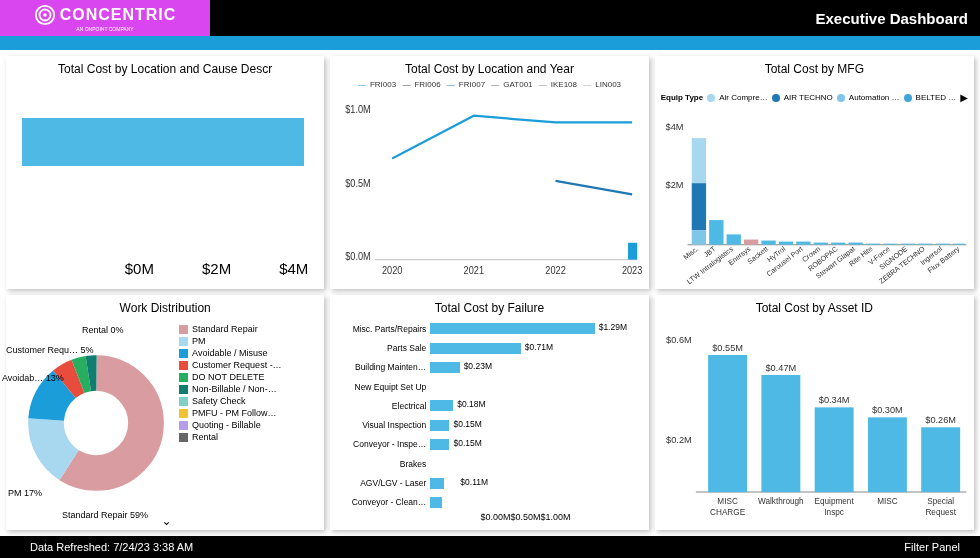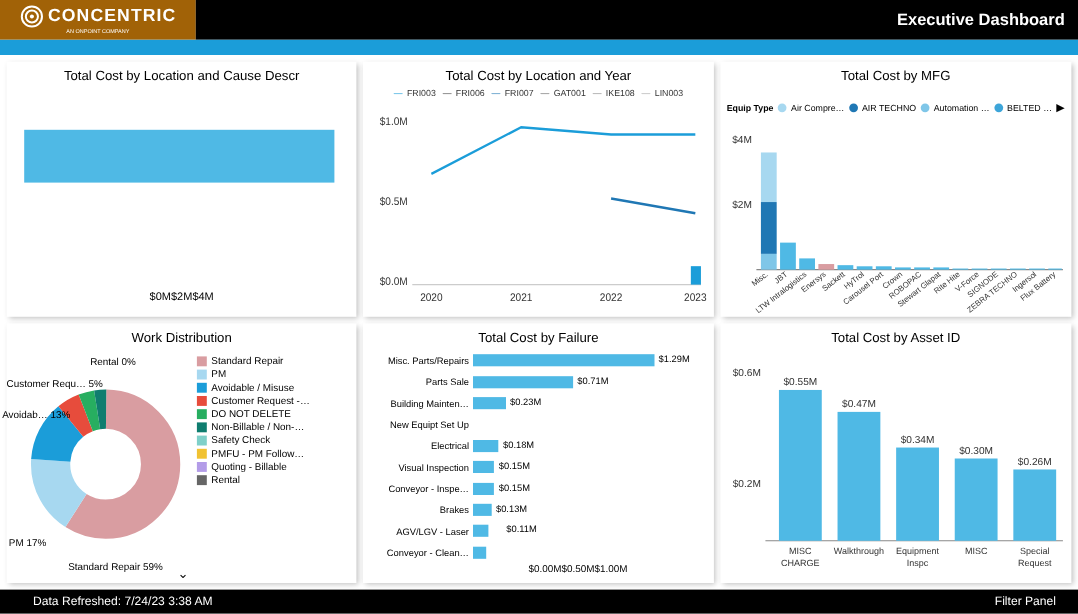--- a/index.html
+++ b/index.html
@@ -1,35 +1,35 @@
 <!DOCTYPE html>
 <html><head>
 <meta charset="utf-8">
 <style>
 * { margin: 0; padding: 0; box-sizing: border-box; }
 body { font-family: "Segoe UI", Arial, sans-serif; background: #fff; width: 980px; height: 558px; overflow: hidden; font-size: 11px; }
 .header { display: flex; height: 36px; }
-.logo-box { background: #a16207; width: 178px; display: flex; align-items: center; justify-content: center; }
+.logo-box { background: #d946ef; width: 210px; display: flex; align-items: center; justify-content: center; }
 .logo-text { font-weight: 800; color: #fff; font-size: 16px; letter-spacing: 1px; display: flex; align-items: center; gap: 4px; }
 .logo-text svg { width: 22px; height: 22px; }
 .logo-sub { font-size: 5px; color: #fff; display: block; font-weight: 400; letter-spacing: 0; text-align: center; }
 .title-box { background: #000; flex: 1; display: flex; align-items: center; justify-content: flex-end; padding-right: 12px; }
 .title-box span { color: #fff; font-weight: 700; font-size: 15px; }
 .blue-bar { background: #1b9dd9; height: 14px; }
 .grid { display: grid; grid-template-columns: 1fr 1fr 1fr; grid-template-rows: 1fr 1fr; gap: 6px; padding: 6px; height: 486px; }
 .card { background: #fff; box-shadow: 2px 2px 5px rgba(0,0,0,0.25); padding: 4px 6px; display: flex; flex-direction: column; position: relative; }
 .card-title { text-align: center; font-size: 12px; padding: 2px 0 4px; }
 .chart-body { flex: 1; position: relative; }
 .footer { background: #000; height: 22px; display: flex; align-items: center; justify-content: space-between; padding: 0 20px 0 30px; }
 .footer span { color: #fff; font-size: 11px; }
 
 
 .hbar-wrap { position: relative; height: 100%; }
 .hbar-bar { position: absolute; left: 10px; top: 38px; height: 48px; background: #4fb9e5; }
-.hbar-axis { position: absolute; left: 10px; right: 10px; bottom: 8px; display: flex; justify-content: center; font-size: 10px; }
+.hbar-axis { position: absolute; left: 10px; right: 10px; bottom: 8px; display: flex; justify-content: flex-end; font-size: 15px; gap: 48px; }
 
 
 .line-legend { text-align: center; font-size: 8px; color: #333; padding-bottom: 2px; }
 .line-legend span { margin: 0 2px; }
 .line-svg { width: 100%; height: calc(100% - 14px); }
 .y-tick { font-size: 9px; fill: #333; }
 .x-tick { font-size: 9px; fill: #333; text-anchor: middle; }
 
 
 .mfg-legend { font-size: 8px; display: flex; align-items: center; flex-wrap: nowrap; gap: 4px; margin-top: 12px; }
@@ -299,24 +299,20 @@
           </div>
           <div class="fail-row">
             <div class="fail-name">Conveyor - Inspe…</div>
             <div class="fail-bar-wrap">
               <div class="fail-bar" style="width: 9%;"></div>
               <div class="fail-val" style="left: calc(9% + 4px);">$0.15M</div>
             </div>
           </div>
           <div class="fail-row">
             <div class="fail-name">Brakes</div>
-            <div class="fail-bar-wrap">
-              <div class="fail-bar" style="width: 7.8%;"></div>
-              <div class="fail-val" style="left: calc(7.8% + 4px);">$0.13M</div>
-            </div>
           </div>
           <div class="fail-row">
             <div class="fail-name">AGV/LGV - Laser</div>
             <div class="fail-bar-wrap">
               <div class="fail-bar" style="width: 6.6%;"></div>
               <div class="fail-val" style="left: calc(6.6% + 4px); margin-left: 12px;">$0.11M</div>
             </div>
           </div>
           <div class="fail-row">
             <div class="fail-name">Conveyor - Clean…</div>

